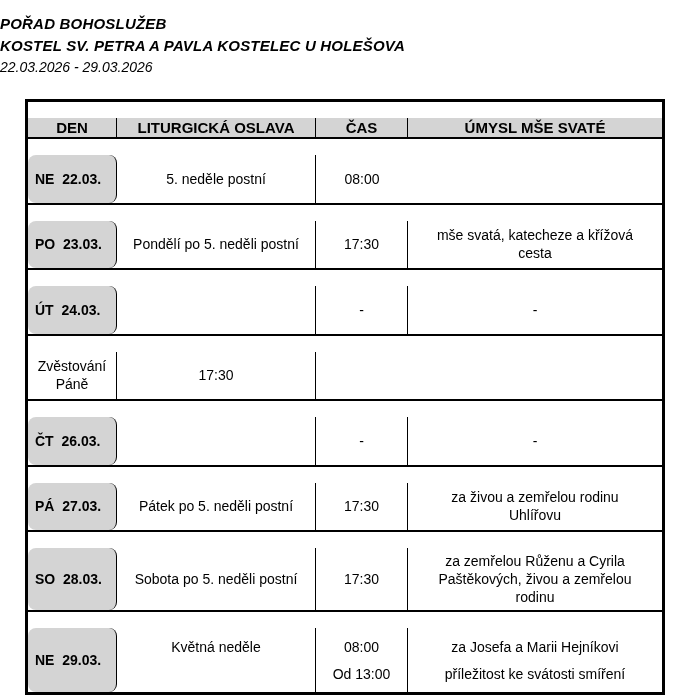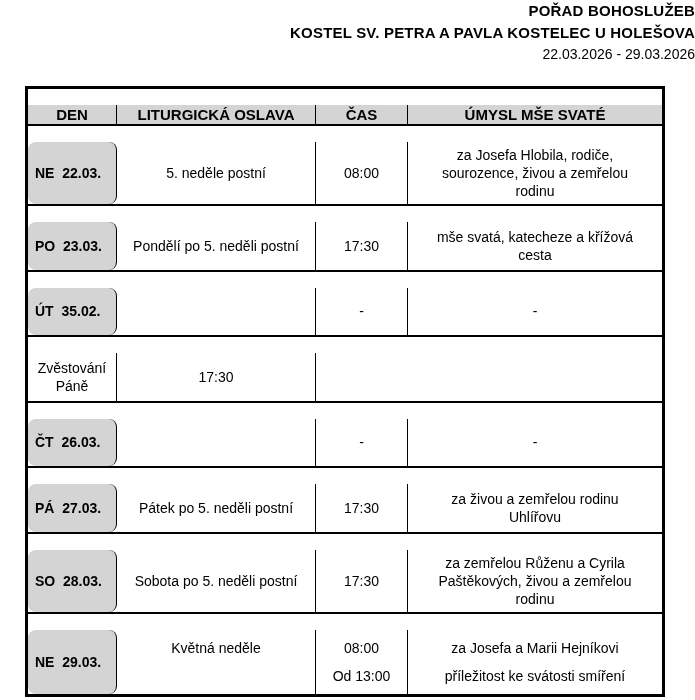--- a/index.html
+++ b/index.html
@@ -12,21 +12,23 @@
     color: #000000;
     -webkit-font-smoothing: antialiased;
   }
   .page {
     width: 695px;
     height: 700px;
     overflow: hidden;
     box-sizing: border-box;
   }
   .doc-header {
-    text-align: right;
+    padding-top: 13px;
+    text-align: left;
+    font-style: italic;
   }
   .doc-title, .doc-subtitle {
     font-size: 15px;
     font-weight: bold;
     line-height: 22px;
     letter-spacing: 0.2px;
   }
   .doc-daterange {
     font-size: 14px;
     font-weight: normal;
@@ -119,32 +121,31 @@
       <div class="td">DEN</div>
       <div class="td">LITURGICKÁ OSLAVA</div>
       <div class="td">ČAS</div>
       <div class="td">ÚMYSL MŠE SVATÉ</div>
     </div>
 
     <div class="tr body">
       <div class="td day">NE  22.03.</div>
       <div class="td">5. neděle postní</div>
       <div class="td">08:00</div>
-      <div class="td umysl">za Josefa Hlobila, rodiče, sourozence, živou a zemřelou rodinu</div>
     </div>
 
     <div class="tr body">
       <div class="td day">PO  23.03.</div>
       <div class="td">Pondělí po 5. neděli postní</div>
       <div class="td">17:30</div>
       <div class="td umysl">mše svatá, katecheze a křížová cesta</div>
     </div>
 
     <div class="tr body">
-      <div class="td day">ÚT  35.02.</div>
+      <div class="td day">ÚT  24.03.</div>
       <div class="td"></div>
       <div class="td">-</div>
       <div class="td umysl">-</div>
     </div>
 
     <div class="tr body">
       <div class="td">Zvěstování Páně</div>
       <div class="td">17:30</div>
       <div class="td umysl"></div>
     </div>

